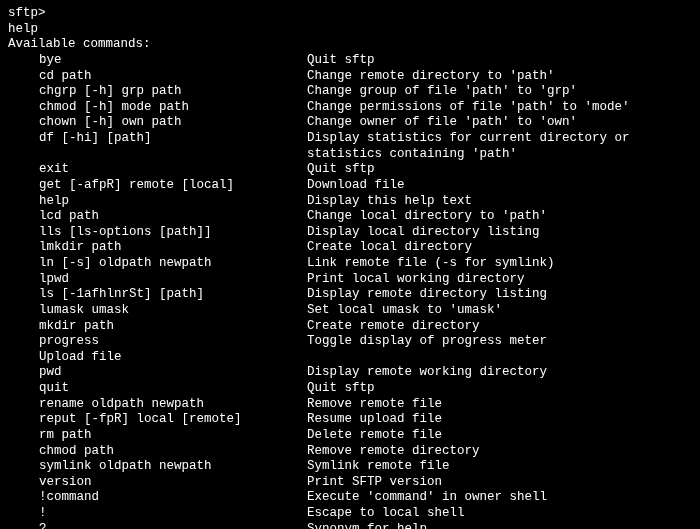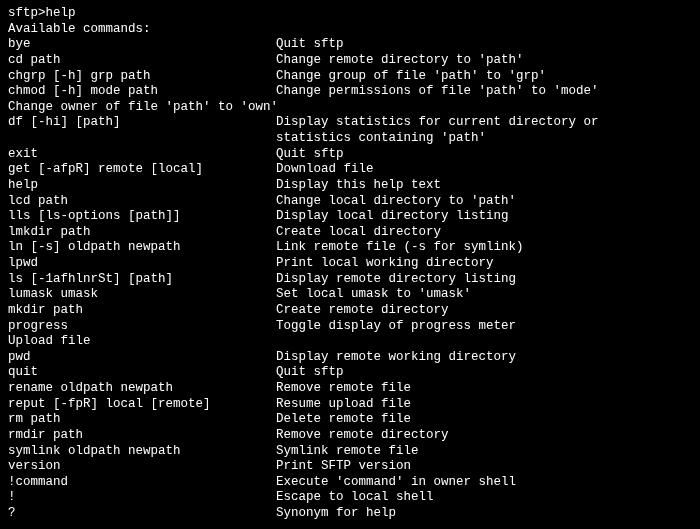--- a/index.html
+++ b/index.html
@@ -17,68 +17,70 @@
       width: 700px;
       height: 529px;
       overflow: hidden;
     }
     .line {
       white-space: pre;
     }
     .row {
       display: flex;
       white-space: pre;
+      margin-left: 31px;
     }
     .cmd-col {
       width: 268px;
       flex: 0 0 268px;
     }
     .desc-col {
       flex: 1;
     }
     .prompt-line {
       display: flex;
+      flex-direction: column;
     }
   </style>
 </head>
 <body>
 
 <div class="prompt-line">
   <span>sftp&gt;</span>
     <span> </span>
     <span>help</span>
 </div>
 
 <div class="line">Available commands:</div>
 
 <div id="cmd-list">
     <div class="row"><span class="cmd-col">bye</span><span class="desc-col">Quit sftp</span></div>
     <div class="row"><span class="cmd-col">cd path</span><span class="desc-col">Change remote directory to 'path'</span></div>
     <div class="row"><span class="cmd-col">chgrp [-h] grp path</span><span class="desc-col">Change group of file 'path' to 'grp'</span></div>
     <div class="row"><span class="cmd-col">chmod [-h] mode path</span><span class="desc-col">Change permissions of file 'path' to 'mode'</span></div>
-    <div class="row"><span class="desc-col">Change owner of file 'path' to 'own'</span></div>
+    <div class="row"><span class="cmd-col">chown [-h] own path</span><span class="desc-col">Change owner of file 'path' to 'own'</span></div>
     <div class="row"><span class="cmd-col">df [-hi] [path]</span><span class="desc-col">Display statistics for current directory or</span></div>
     <div class="row"><span class="cmd-col"></span><span class="desc-col">statistics containing 'path'</span></div>
     <div class="row"><span class="cmd-col">exit</span><span class="desc-col">Quit sftp</span></div>
     <div class="row"><span class="cmd-col">get [-afpR] remote [local]</span><span class="desc-col">Download file</span></div>
     <div class="row"><span class="cmd-col">help</span><span class="desc-col">Display this help text</span></div>
     <div class="row"><span class="cmd-col">lcd path</span><span class="desc-col">Change local directory to 'path'</span></div>
     <div class="row"><span class="cmd-col">lls [ls-options [path]]</span><span class="desc-col">Display local directory listing</span></div>
     <div class="row"><span class="cmd-col">lmkdir path</span><span class="desc-col">Create local directory</span></div>
     <div class="row"><span class="cmd-col">ln [-s] oldpath newpath</span><span class="desc-col">Link remote file (-s for symlink)</span></div>
     <div class="row"><span class="cmd-col">lpwd</span><span class="desc-col">Print local working directory</span></div>
     <div class="row"><span class="cmd-col">ls [-1afhlnrSt] [path]</span><span class="desc-col">Display remote directory listing</span></div>
     <div class="row"><span class="cmd-col">lumask umask</span><span class="desc-col">Set local umask to 'umask'</span></div>
     <div class="row"><span class="cmd-col">mkdir path</span><span class="desc-col">Create remote directory</span></div>
     <div class="row"><span class="cmd-col">progress</span><span class="desc-col">Toggle display of progress meter</span></div>
     <div class="row"><span class="desc-col">Upload file</span></div>
     <div class="row"><span class="cmd-col">pwd</span><span class="desc-col">Display remote working directory</span></div>
     <div class="row"><span class="cmd-col">quit</span><span class="desc-col">Quit sftp</span></div>
     <div class="row"><span class="cmd-col">rename oldpath newpath</span><span class="desc-col">Remove remote file</span></div>
     <div class="row"><span class="cmd-col">reput [-fpR] local [remote]</span><span class="desc-col">Resume upload file</span></div>
     <div class="row"><span class="cmd-col">rm path</span><span class="desc-col">Delete remote file</span></div>
-    <div class="row"><span class="cmd-col">rmdir path</span><span class="desc-col">Remove remote directory</span></div>
+    <div class="row"><span class="cmd-col">chmod path</span><span class="desc-col">Remove remote directory</span></div>
     <div class="row"><span class="cmd-col">symlink oldpath newpath</span><span class="desc-col">Symlink remote file</span></div>
     <div class="row"><span class="cmd-col">version</span><span class="desc-col">Print SFTP version</span></div>
     <div class="row"><span class="cmd-col">!command</span><span class="desc-col">Execute 'command' in owner shell</span></div>
     <div class="row"><span class="cmd-col">!</span><span class="desc-col">Escape to local shell</span></div>
     <div class="row"><span class="cmd-col">?</span><span class="desc-col">Synonym for help</span></div>
   </div>
 
 </body></html>

